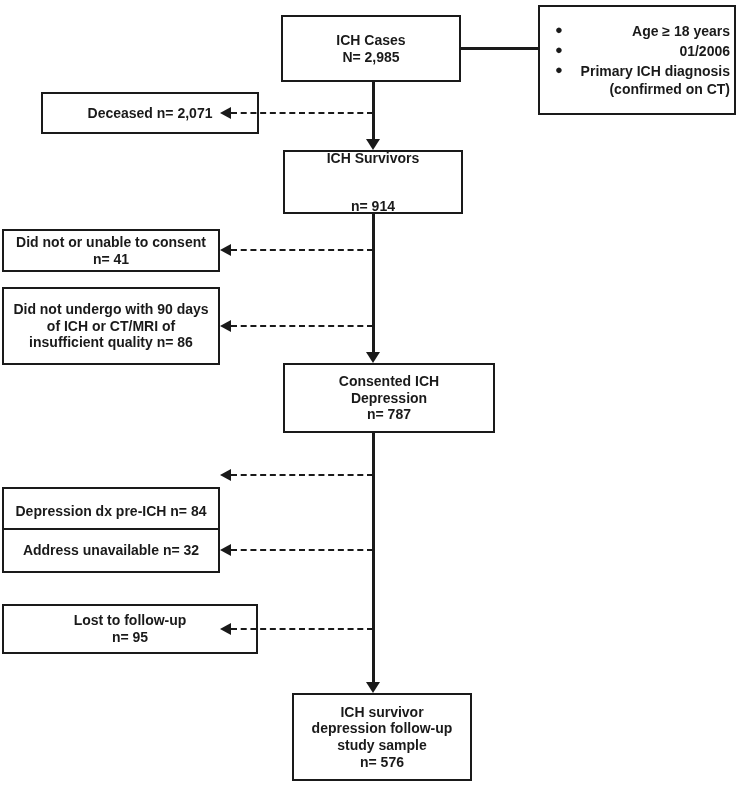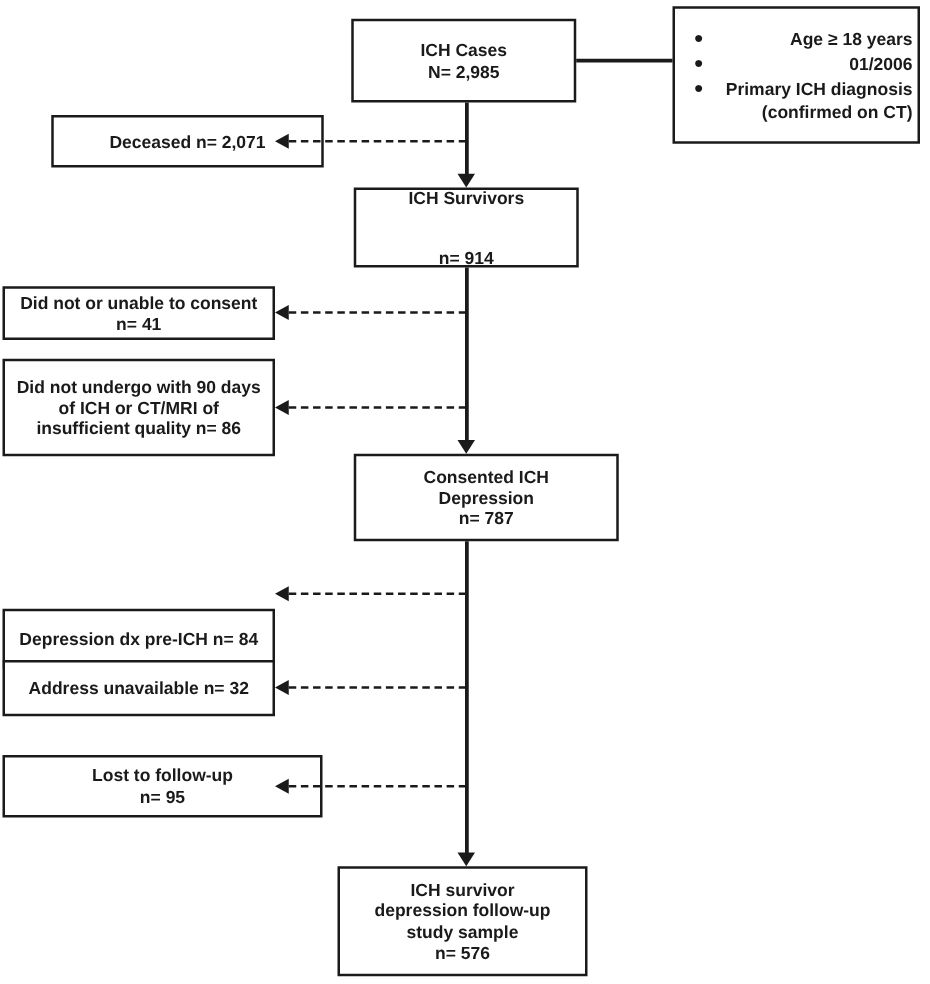--- a/index.html
+++ b/index.html
@@ -27,21 +27,21 @@
     justify-content:center;
     text-align:center;
     line-height:1.18;
     box-sizing:border-box;
   }
   .line{display:block;}
   
   #box-ich-cases      {left:281px; top:15px;  width:180px; height:67px;}
   #box-ich-survivors  {left:283px; top:150px; width:180px; height:64px;gap:31px;}
   #box-consented      {left:283px; top:363px; width:212px; height:70px;}
-  #box-final          {left:270px; top:693px; width:200px; height:88px;}
+  #box-final          {left:292px; top:693px; width:180px; height:88px;}
   
   #box-deceased       {left:2px;  top:92px;  width:218px; height:42px;margin-left:39px;}
   #box-no-consent     {left:2px;  top:229px; width:218px; height:43px;}
   #box-no-mri         {left:2px;  top:287px; width:218px; height:78px;}
   #box-depression-dx  {left:2px;  top:451px; width:218px; height:48px;margin-top:36px;}
   #box-address        {left:2px;  top:528px; width:218px; height:45px;}
   #box-lost           {left:2px;  top:604px; width:256px; height:50px;}
   
   #box-criteria{
     left:538px; top:5px; width:198px; height:110px;

